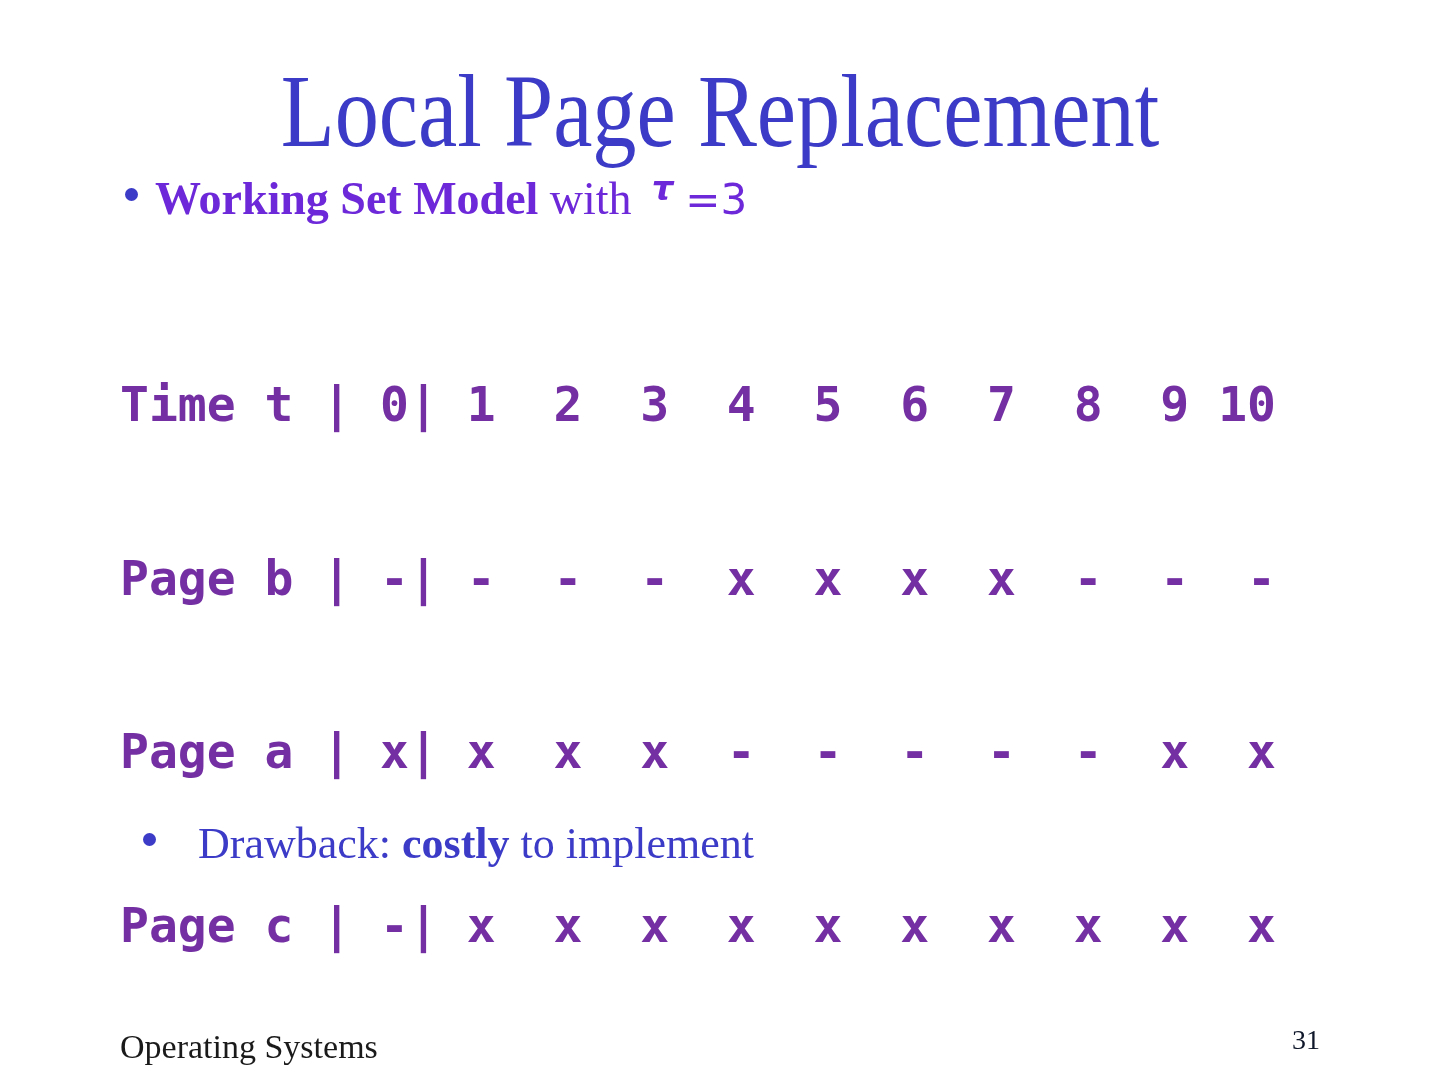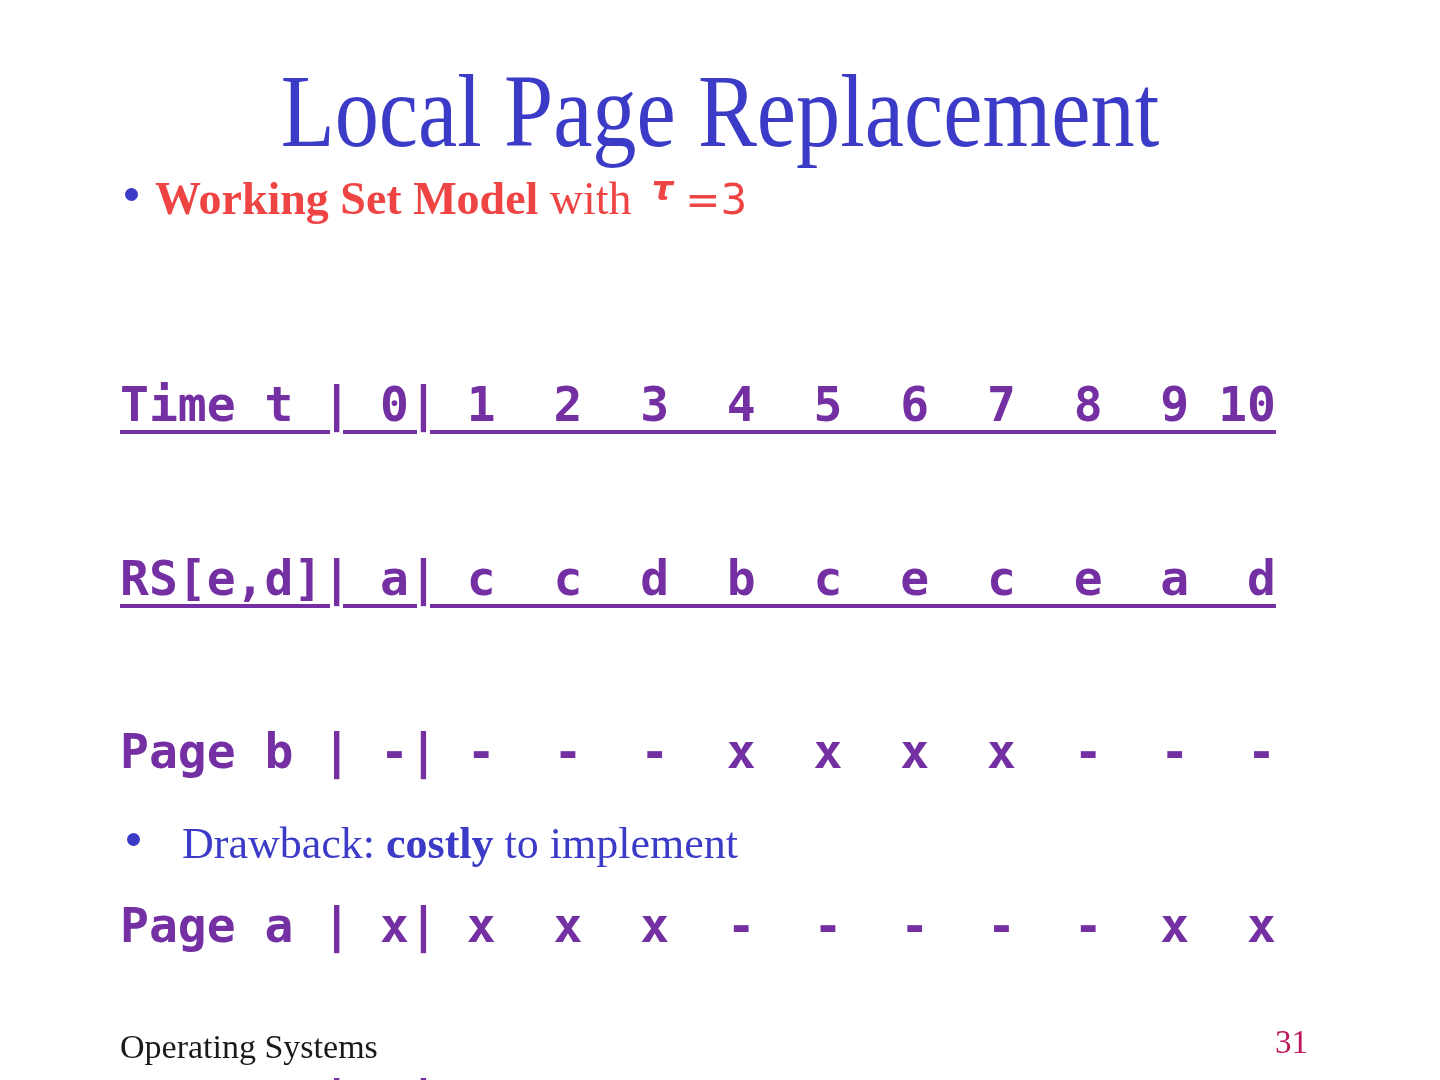--- a/index.html
+++ b/index.html
@@ -38,21 +38,21 @@
     width: 13px;
     height: 13px;
     border-radius: 50%;
     background: #3b3bc8;
   }
   .b1 { left: 125px; top: 172px; padding-left: 30px; }
   .b1 .dot { top: 16px; }
   .b1text {
     font-family: "Liberation Serif", serif;
     font-size: 46px;
-    color: #ef4444;
+    color: #6d28d9;
     margin-top: 46px;
   }
   .b1text .bold { font-weight: 700; }
   .tau {
     display: inline-block;
     font-family: "DejaVu Sans", sans-serif;
     font-style: italic;
     font-weight: 700;
     font-size: 34px;
     position: relative;
@@ -67,69 +67,67 @@
     left: 120px;
     top: 262px;
     color: #7430a3;
     font-family: "DejaVu Sans Mono", monospace;
     font-weight: 700;
     font-size: 48px;
     white-space: pre;
   }
   .trow { height: 61.5px; line-height: 61.5px; }
   .trow.u {
-    text-decoration: underline;
     text-decoration-thickness: 4px;
     text-underline-offset: 9px;
     text-align: right;
   }
 
-  .b2 { left: 127px; top: 818px; padding-left: 55px; }
+  .b2 { left: 143px; top: 818px; padding-left: 55px; }
   .b3 { left: 127px; top: 884px; padding-left: 55px; }
   .b2 .dot, .b3 .dot { top: 15px; }
   .btext {
     font-family: "Liberation Serif", serif;
     font-size: 44px;
     color: #3b3bc8;
   }
   .btext .bold { font-weight: 700; }
 
   
   .footer-left {
     position: absolute;
     left: 120px;
     top: 1028px;
     font-family: "Liberation Serif", serif;
     font-size: 34px;
     color: #1a1a1a;
   }
   .footer-page {
     position: absolute;
-    right: 132px;
+    right: 120px;
     top: 1024px;
     font-family: "Liberation Serif", serif;
-    font-size: 33px;
-    color: #be185d;
+    font-size: 28px;
+    color: #0f172a;
   }
 </style>
 </head>
 <body>
 
 <div class="slide">
 
   <h1 class="title">Local Page Replacement</h1>
 
   <div class="bullet b1">
     <span class="dot"></span>
     <span class="b1text"><span class="bold">Working Set Model</span><span> with</span><span class="tau">τ</span><span class="eq">=3</span></span>
   </div>
 
   <div class="wstable">
     <div class="trow u">Time t | 0| 1  2  3  4  5  6  7  8  9 10</div>
-    <div class="trow u">RS[e,d]| a| c  c  d  b  c  e  c  e  a  d</div>
     <div class="trow">Page b | -| -  -  -  x  x  x  x  -  -  -</div>
     <div class="trow">Page a | x| x  x  x  -  -  -  -  -  x  x</div>
     <div class="trow">Page c | -| x  x  x  x  x  x  x  x  x  x</div>
     
     
     
     
   </div>
 
   <div class="bullet b2">

